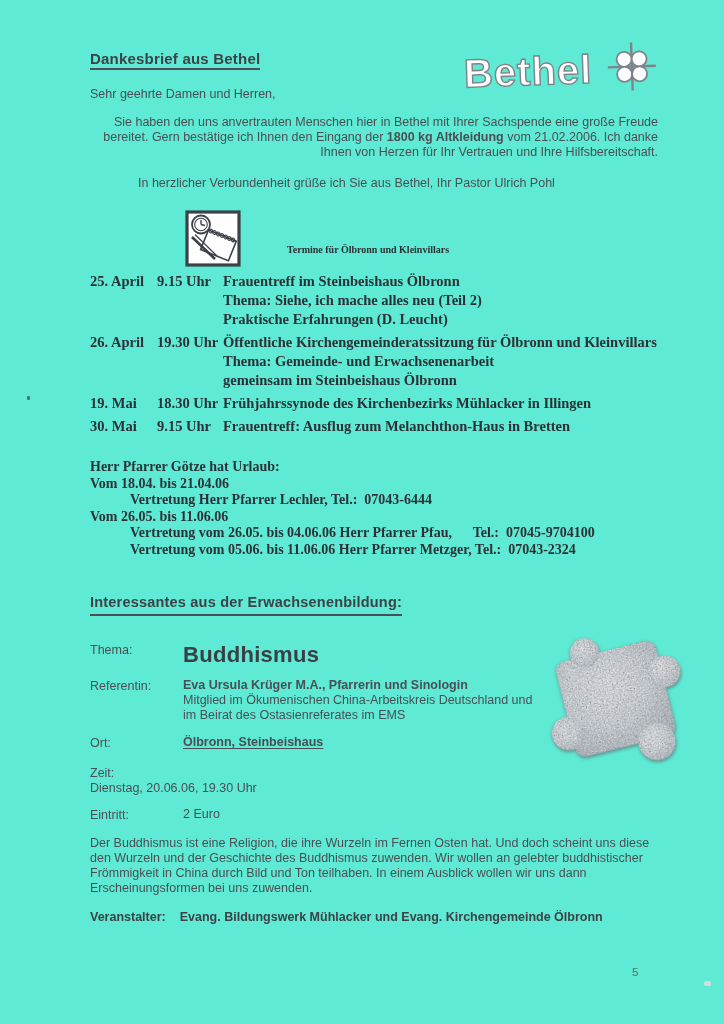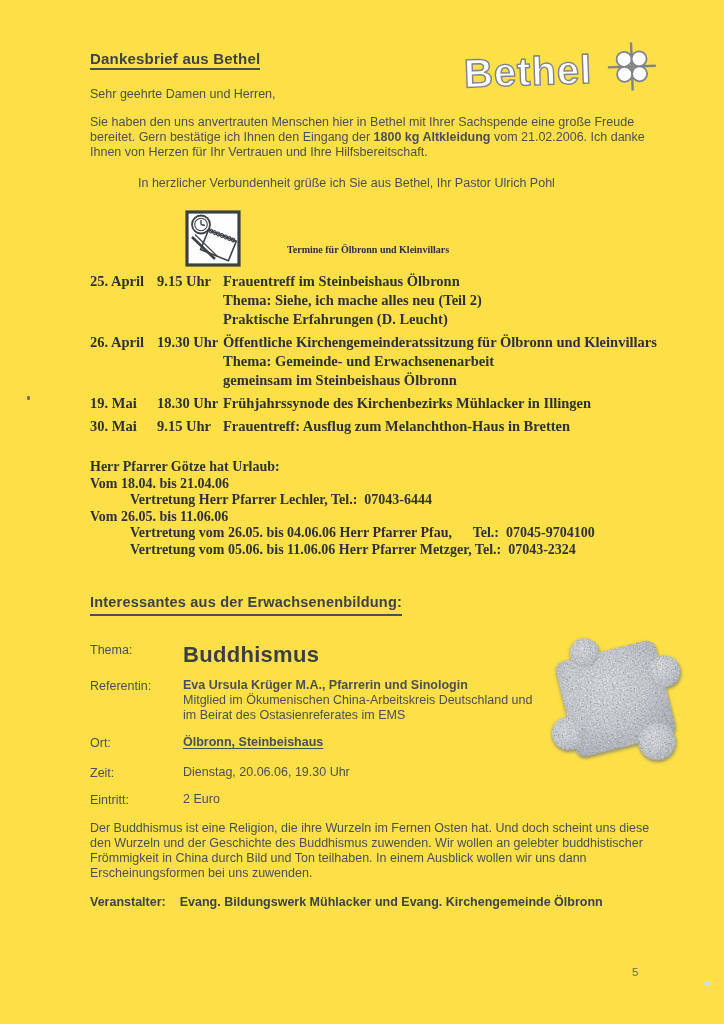--- a/index.html
+++ b/index.html
@@ -1,30 +1,30 @@
 <!DOCTYPE html>
 <html><head>
 <meta charset="utf-8">
 <style>
   html,body{margin:0;padding:0;background:#e8e8e8;}
   .page{
     position:relative;width:724px;height:1024px;margin:0 auto;
-    background:#fde047;overflow:hidden;
+    background:#5eead4;overflow:hidden;
     font-family:"Liberation Sans","DejaVu Sans",sans-serif;
     color:#4a4f55;
   }
   
   .sec-letter{position:absolute;left:90px;top:50px;width:568px;}
   .letter-heading{
     display:inline-block;font-size:15px;font-weight:bold;color:#3d4247;
     border-bottom:2px solid #4a4f55;padding-bottom:1px;letter-spacing:.2px;
   }
   .salutation{margin-top:17px;font-size:12.5px;line-height:15px;white-space:nowrap;}
   .letter-body{margin-top:13px;font-size:12.5px;line-height:15px;}
-  .letter-body .ln{white-space:nowrap;}
+  .letter-body .ln{white-space:nowrap;text-align:right;}
   .closing{margin-top:16px;font-size:12.5px;line-height:15px;white-space:nowrap;margin-left:48px;}
   .b{font-weight:bold;}
   
   .bethel-logo{position:absolute;left:462px;top:42px;transform:rotate(-2deg);}
   
   .calendar-icon{position:absolute;left:185px;top:210px;}
   
   .sec-termine{
     position:absolute;left:90px;top:244px;width:620px;
     font-family:"Liberation Serif","DejaVu Serif",serif;color:#2c3137;
@@ -52,21 +52,21 @@
   }
   .detail-row{display:flex;align-items:flex-start;}
   .d-label{width:93px;flex:none;line-height:16px;}
   .d-value{flex:1;line-height:15px;}
   .row-thema{margin-top:26px;}
   .thema-value{font-size:22px;font-weight:bold;color:#3a3f45;line-height:26px;letter-spacing:.3px;}
   .row-ref{margin-top:10px;}
   .d-value .ln{white-space:nowrap;}
   .row-ort{margin-top:12px;}
   .ort-value{font-weight:bold;text-decoration:underline;text-underline-offset:2px;}
-  .row-zeit{margin-top:14px;}
+  .row-zeit{margin-top:14px;flex-direction:column;}
   .row-eintritt{margin-top:11px;}
   .desc-par{margin-top:13px;line-height:15px;}
   .desc-par .ln{white-space:nowrap;}
   .veranstalter{margin-top:14px;font-weight:bold;color:#3d4247;line-height:15px;white-space:nowrap;}
   .veranstalter .v-label{margin-right:14px;}
   
   .puzzle{position:absolute;left:512px;top:606px;
     filter:drop-shadow(1px 2px 1.5px rgba(96,102,110,.55)) drop-shadow(-1px 0 1px rgba(120,126,133,.35));}
   
   .page-num{position:absolute;left:632px;top:966px;font-size:11.5px;color:#63686e;}

